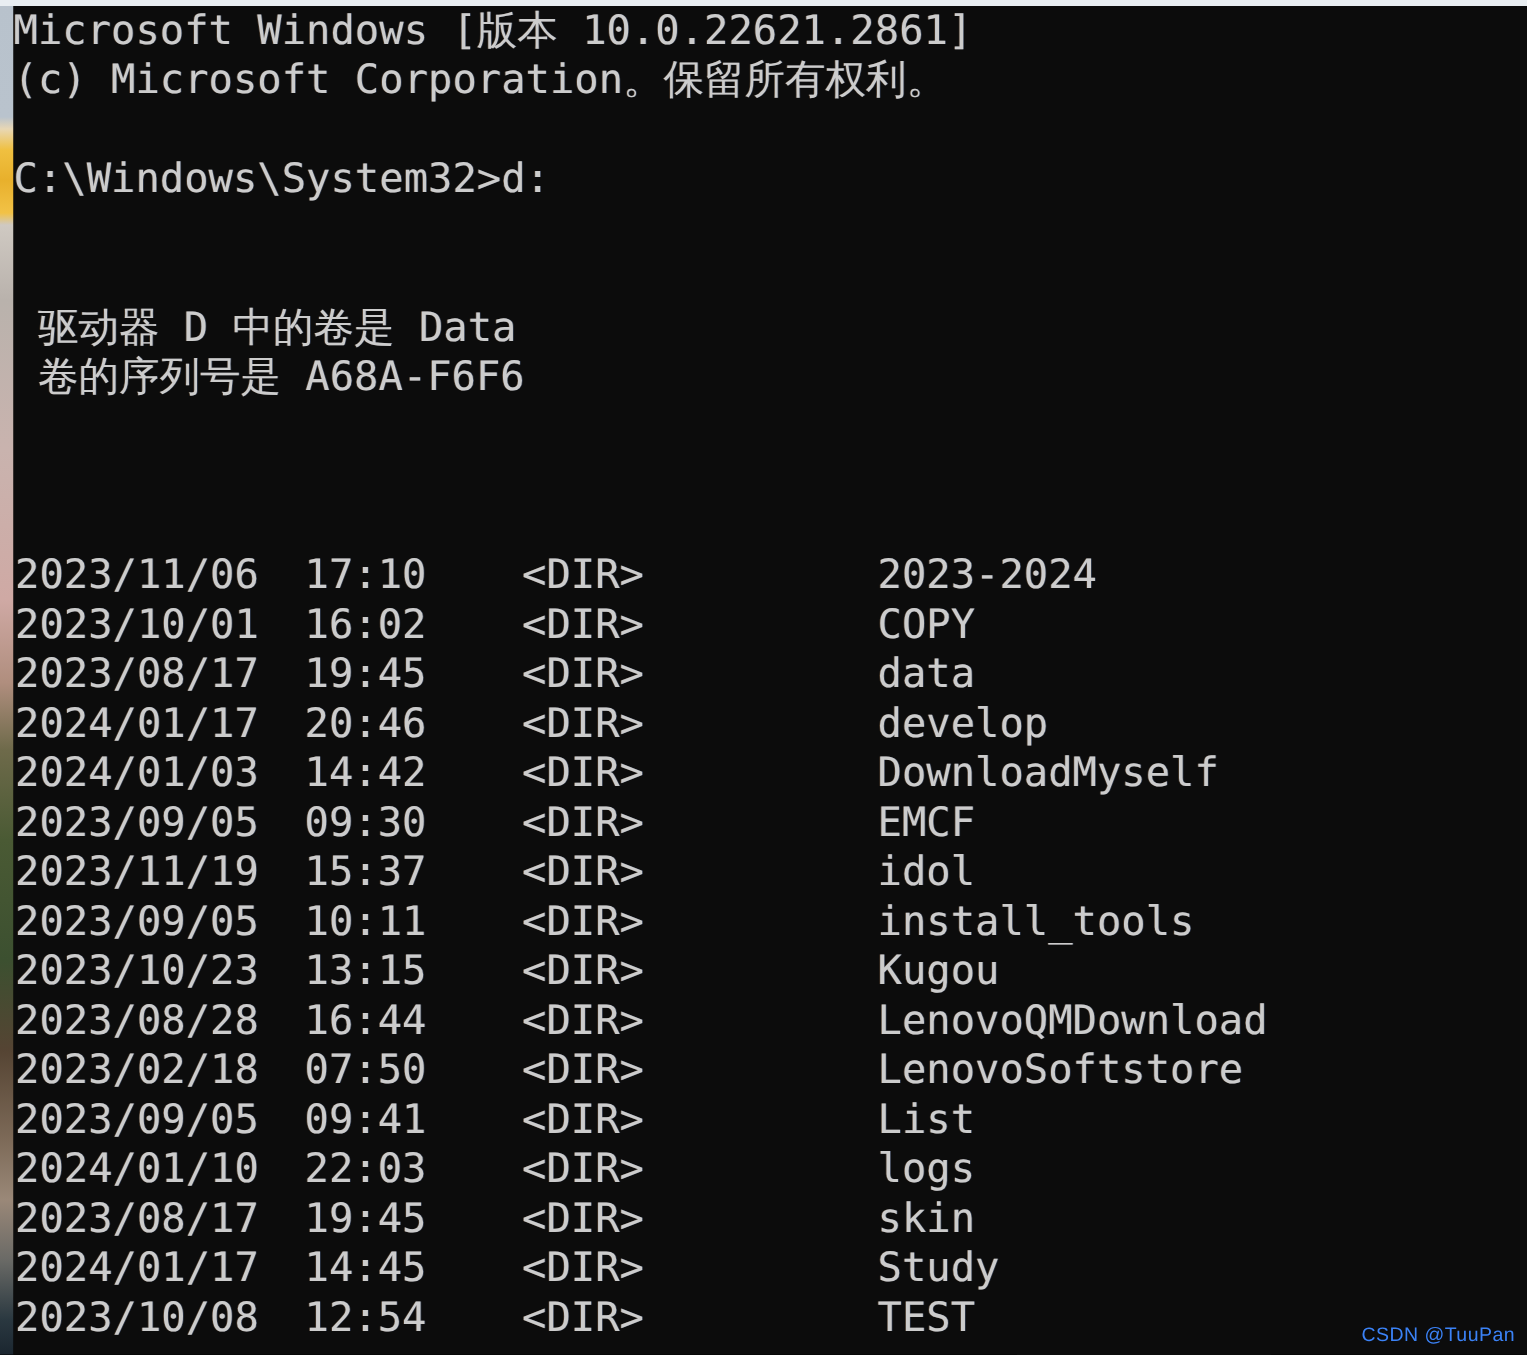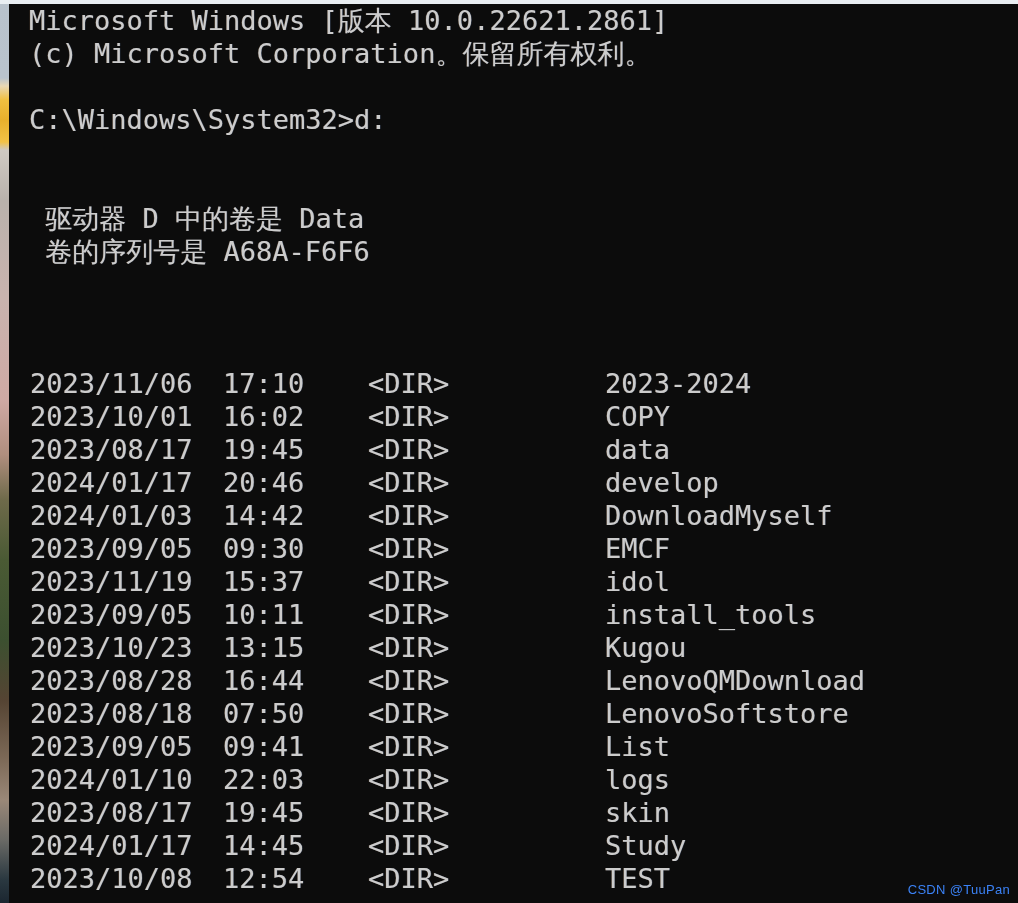--- a/index.html
+++ b/index.html
@@ -61,21 +61,20 @@
     background: #0c0c0c;
     overflow: hidden;
     z-index: 6;
   }
 
   #console-screen {
     position: absolute;
     left: 0; top: 0;
     width: 894px; height: 899px;
     padding: 0;
-    margin-left: 20px;
   }
 
   .crow {
     position: absolute;
     left: 0;
     height: 33px;
     line-height: 33px;
     white-space: pre;
     color: #cccccc;
     font-size: 27px;
@@ -127,21 +126,21 @@
         <div class="crow" style="top: 363px;"><span class="seg col-date">2023/11/06</span><span class="seg col-time">17:10</span><span class="seg col-dir">&lt;DIR&gt;</span><span class="seg col-name">2023-2024</span></div>
         <div class="crow" style="top: 396px;"><span class="seg col-date">2023/10/01</span><span class="seg col-time">16:02</span><span class="seg col-dir">&lt;DIR&gt;</span><span class="seg col-name">COPY</span></div>
         <div class="crow" style="top: 429px;"><span class="seg col-date">2023/08/17</span><span class="seg col-time">19:45</span><span class="seg col-dir">&lt;DIR&gt;</span><span class="seg col-name">data</span></div>
         <div class="crow" style="top: 462px;"><span class="seg col-date">2024/01/17</span><span class="seg col-time">20:46</span><span class="seg col-dir">&lt;DIR&gt;</span><span class="seg col-name">develop</span></div>
         <div class="crow" style="top: 495px;"><span class="seg col-date">2024/01/03</span><span class="seg col-time">14:42</span><span class="seg col-dir">&lt;DIR&gt;</span><span class="seg col-name">DownloadMyself</span></div>
         <div class="crow" style="top: 528px;"><span class="seg col-date">2023/09/05</span><span class="seg col-time">09:30</span><span class="seg col-dir">&lt;DIR&gt;</span><span class="seg col-name">EMCF</span></div>
         <div class="crow" style="top: 561px;"><span class="seg col-date">2023/11/19</span><span class="seg col-time">15:37</span><span class="seg col-dir">&lt;DIR&gt;</span><span class="seg col-name">idol</span></div>
         <div class="crow" style="top: 594px;"><span class="seg col-date">2023/09/05</span><span class="seg col-time">10:11</span><span class="seg col-dir">&lt;DIR&gt;</span><span class="seg col-name">install_tools</span></div>
         <div class="crow" style="top: 627px;"><span class="seg col-date">2023/10/23</span><span class="seg col-time">13:15</span><span class="seg col-dir">&lt;DIR&gt;</span><span class="seg col-name">Kugou</span></div>
         <div class="crow" style="top: 660px;"><span class="seg col-date">2023/08/28</span><span class="seg col-time">16:44</span><span class="seg col-dir">&lt;DIR&gt;</span><span class="seg col-name">LenovoQMDownload</span></div>
-        <div class="crow" style="top: 693px;"><span class="seg col-date">2023/08/18</span><span class="seg col-time">07:50</span><span class="seg col-dir">&lt;DIR&gt;</span><span class="seg col-name">LenovoSoftstore</span></div>
+        <div class="crow" style="top: 693px;"><span class="seg col-date">2023/02/18</span><span class="seg col-time">07:50</span><span class="seg col-dir">&lt;DIR&gt;</span><span class="seg col-name">LenovoSoftstore</span></div>
         <div class="crow" style="top: 726px;"><span class="seg col-date">2023/09/05</span><span class="seg col-time">09:41</span><span class="seg col-dir">&lt;DIR&gt;</span><span class="seg col-name">List</span></div>
         <div class="crow" style="top: 759px;"><span class="seg col-date">2024/01/10</span><span class="seg col-time">22:03</span><span class="seg col-dir">&lt;DIR&gt;</span><span class="seg col-name">logs</span></div>
         <div class="crow" style="top: 792px;"><span class="seg col-date">2023/08/17</span><span class="seg col-time">19:45</span><span class="seg col-dir">&lt;DIR&gt;</span><span class="seg col-name">skin</span></div>
         <div class="crow" style="top: 825px;"><span class="seg col-date">2024/01/17</span><span class="seg col-time">14:45</span><span class="seg col-dir">&lt;DIR&gt;</span><span class="seg col-name">Study</span></div>
         <div class="crow" style="top: 858px;"><span class="seg col-date">2023/10/08</span><span class="seg col-time">12:54</span><span class="seg col-dir">&lt;DIR&gt;</span><span class="seg col-name">TEST</span></div>
       </div>
 
   </div>
 
   <div id="csdn-watermark">CSDN @TuuPan</div>

